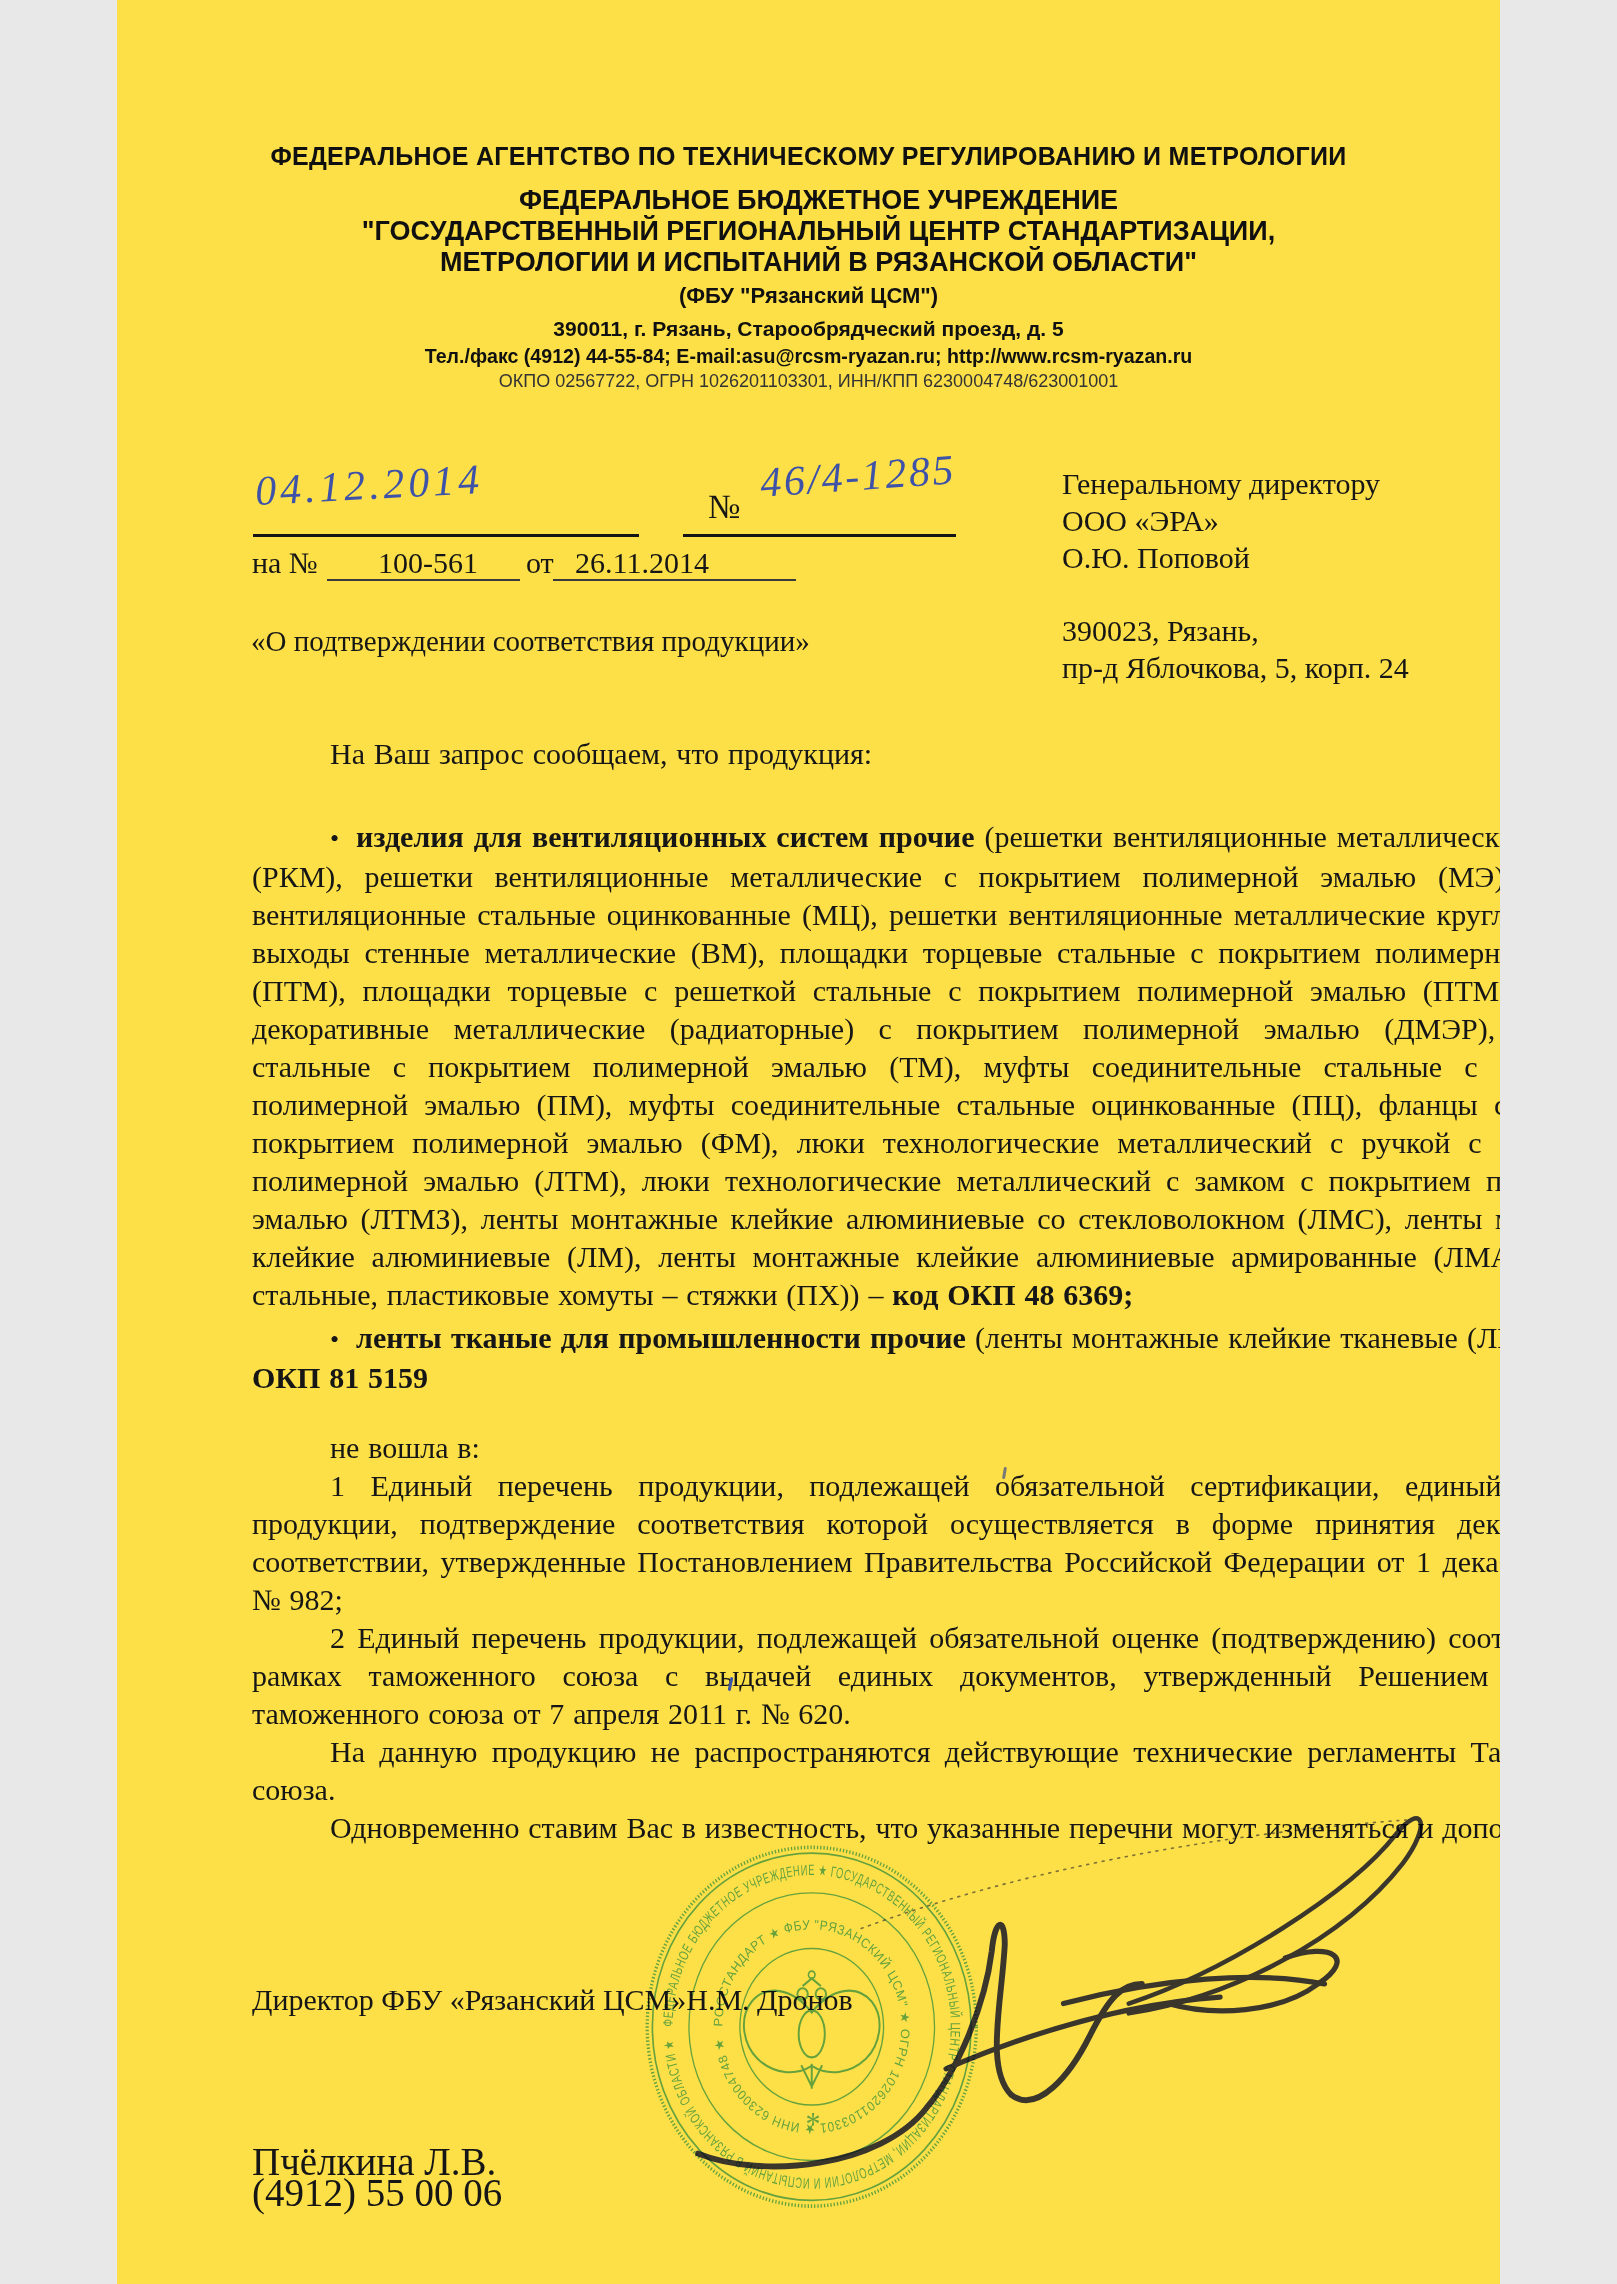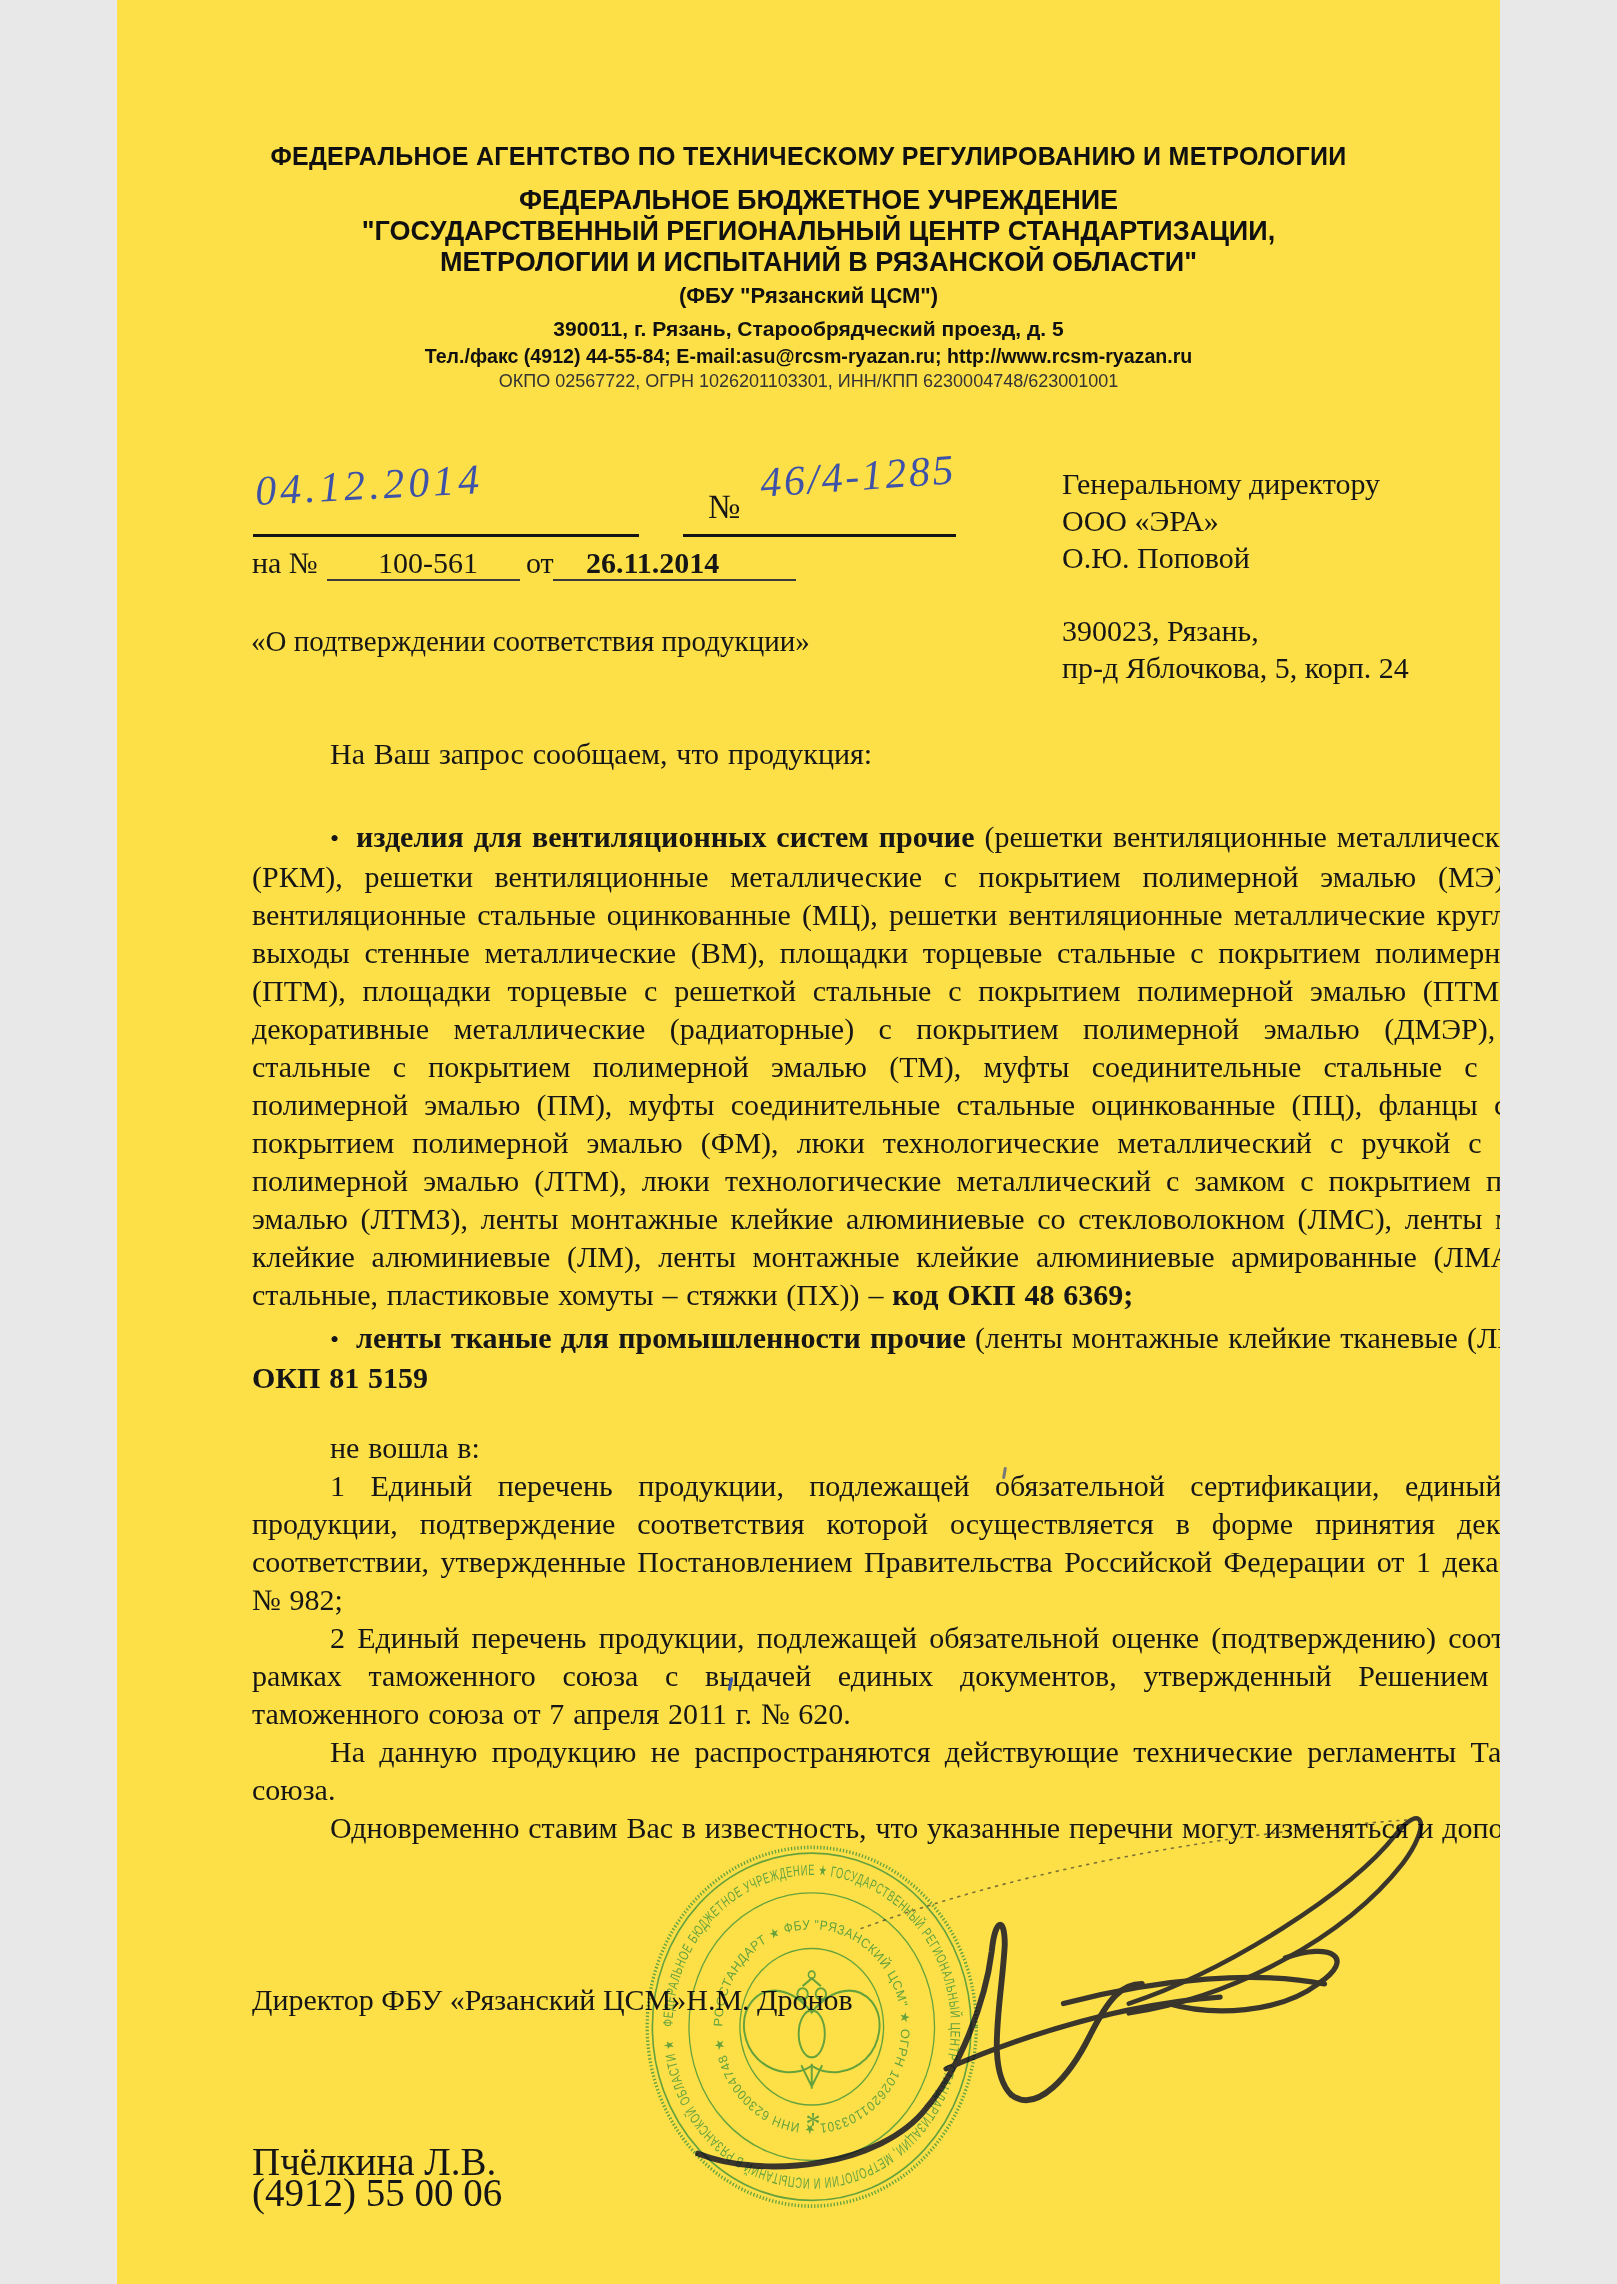--- a/index.html
+++ b/index.html
@@ -77,21 +77,21 @@
 
   <div class="abs hw hw-date">04.12.2014</div>
   <div class="abs no-sign">№</div>
   <div class="abs hw hw-num">46/4-1285</div>
   <div class="rule rule-a"></div>
   <div class="rule rule-b"></div>
 
   <span class="refrow" style="left:135px;text-align:right;">на №</span>
   <span class="refrow" style="left:261px;">100-561</span>
   <span class="refrow" style="left:409px;">от</span>
-  <span class="refrow" style="left:469px;font-weight:bold;">26.11.2014</span>
+  <span class="refrow" style="left:458px;">26.11.2014</span>
   <div class="uline ul-1"></div>
   <div class="uline ul-2"></div>
 
   <div class="subject">«О подтверждении соответствия продукции»</div>
 
   <div class="recipient">
     <div>Генеральному директору</div>
     <div>ООО «ЭРА»</div>
     <div>О.Ю. Поповой</div>
     <div class="gap"></div>

